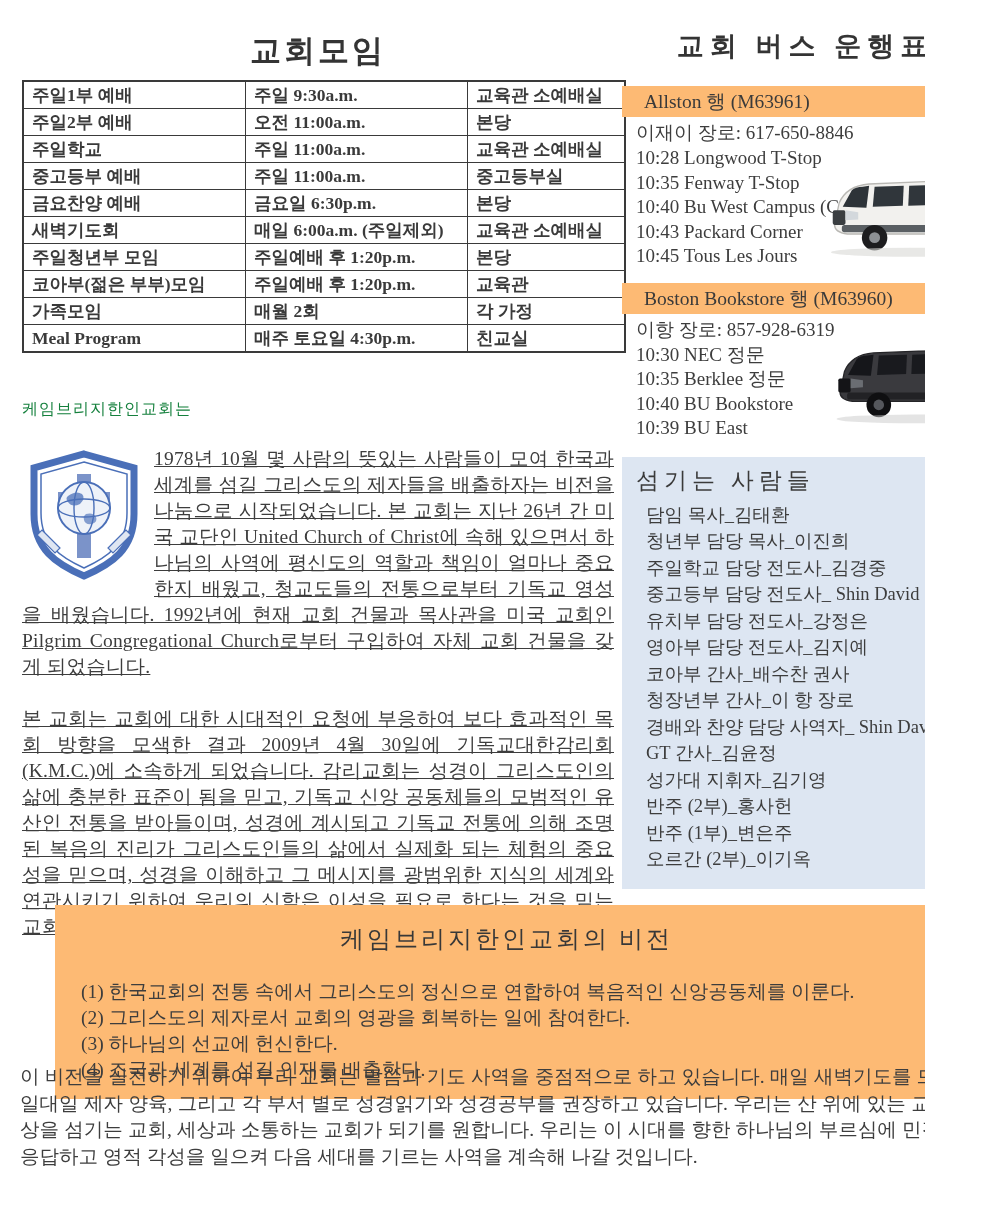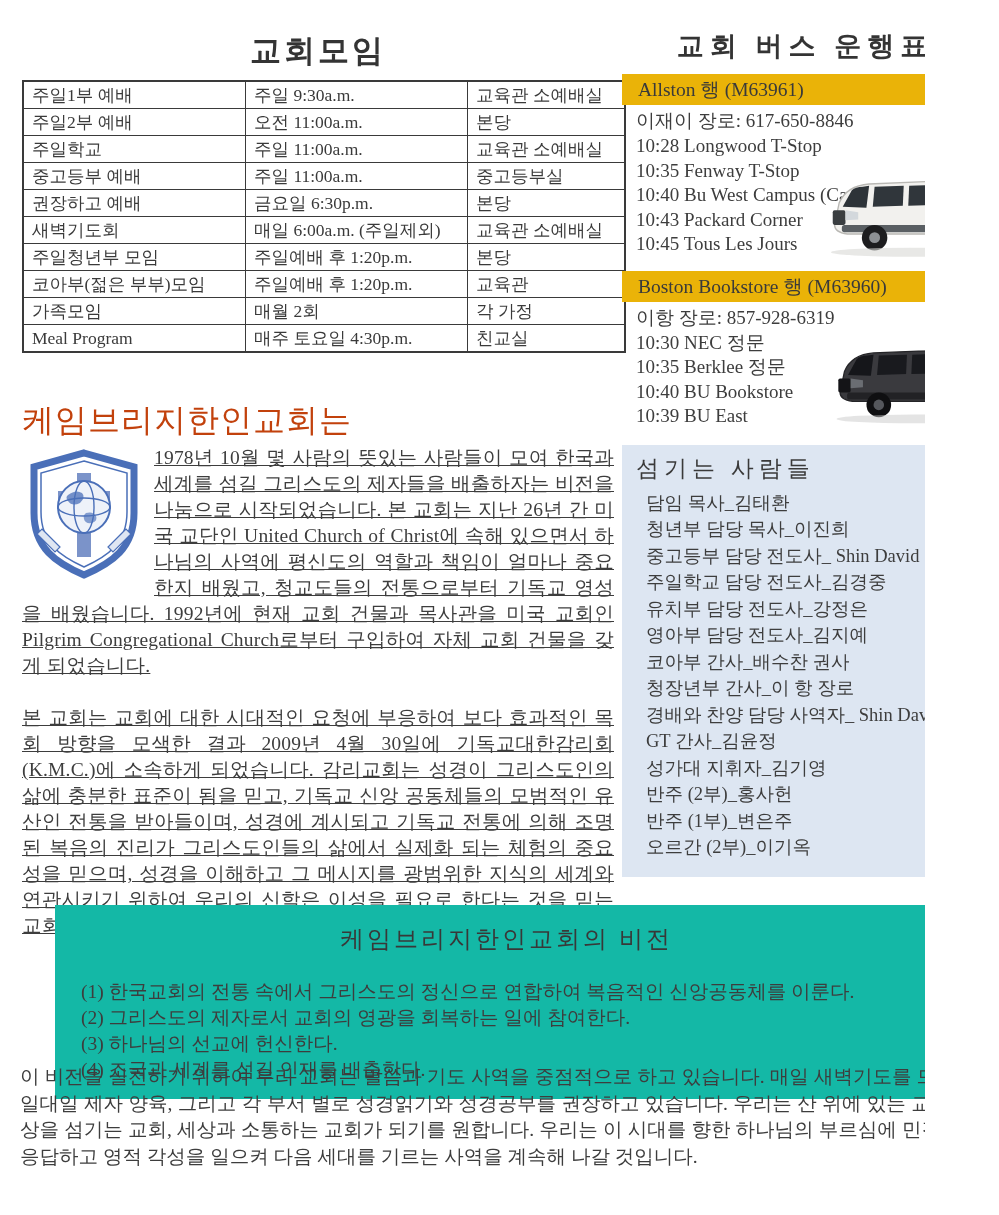--- a/index.html
+++ b/index.html
@@ -5,49 +5,49 @@
   html,body{margin:0;padding:0;background:#ffffff;}
   .page{position:relative;width:925px;height:1215px;background:#ffffff;overflow:hidden;
         font-family:"Liberation Serif","DejaVu Serif",serif;color:#3d3d3d;}
 
   
   .left-col{position:absolute;left:22px;top:30px;width:592px;}
   .meetings-title{margin:0 0 8px 0;text-align:center;font-size:31px;font-weight:600;
                   letter-spacing:3px;color:#343434;}
   table.meetings{width:588px;border-collapse:collapse;table-layout:fixed;}
   table.meetings td{border:1.5px solid #3a3a3a;font-size:17.5px;padding:1px 8px;height:23px;
-                    white-space:nowrap;overflow:hidden;color:#3a3a3a;}
+                    white-space:nowrap;overflow:hidden;color:#3a3a3a;font-weight:bold;}
   table.meetings{border:2px solid #3a3a3a;}
   td.c1{width:205px;} td.c2{width:205px;} td.c3{width:140px;}
 
-  .about-heading{margin:46px 0 2px 0;font-size:32px;font-weight:500;letter-spacing:1px;color:#c2410c;}
+  .about-heading{margin:46px 0 26px 0;font-size:16px;font-weight:500;letter-spacing:1px;color:#15803d;}
   .about-body{font-size:19.5px;line-height:26px;text-align:justify;letter-spacing:0.2px;}
   .about-body p{margin:0 0 26px 0;text-decoration:underline;}
   .logo-wrap{float:left;width:112px;height:130px;margin:4px 14px 2px 6px;}
 
   
   .right-col{position:absolute;left:622px;top:28px;width:366px;}
-  .bus-title{margin:0 0 10px 0;text-align:center;font-size:27px;font-weight:600;
+  .bus-title{margin:0 0 22px 0;text-align:center;font-size:27px;font-weight:600;
              letter-spacing:6px;color:#343434;}
-  .bus-section-header{background:#eab308;font-size:19.5px;padding:2px 16px;color:#3a3a3a;}
+  .bus-section-header{background:#fdba74;font-size:19.5px;padding:2px 22px;color:#3a3a3a;}
   .bus-contact{font-size:19px;padding:3px 0 0 14px;}
   .bus-stops{padding:0 0 0 14px;font-size:19px;line-height:24.5px;}
   .bus-stop{white-space:nowrap;}
   .bus-section{margin-bottom:14px;}
   .van{position:absolute;}
   .van-white{left:198px;top:138px;width:182px;height:96px;}
   .van-dark{left:204px;top:308px;width:176px;height:92px;}
 
   .servants-box{margin-top:16px;background:#dde6f2;padding:8px 10px 16px 14px;width:342px;}
   .servants-title{font-size:23px;letter-spacing:5px;margin:0 0 6px 0;font-weight:500;color:#3a3a3a;}
   .servants-list{font-size:18.5px;line-height:26.5px;padding-left:10px;}
   .servant-item{white-space:nowrap;}
 
   
-  .vision-box{position:absolute;left:55px;top:905px;width:903px;background:#14b8a6;
+  .vision-box{position:absolute;left:55px;top:905px;width:903px;background:#fdba74;
               padding:14px 0 16px 0;}
   .vision-title{margin:4px 0 24px 0;text-align:center;font-size:24px;font-weight:500;
                 letter-spacing:3px;color:#383838;}
   .vision-list{font-size:19.5px;line-height:26px;padding:0 27px 0 26px;}
   .vision-item{white-space:nowrap;overflow:hidden;}
 
   .closing-para{position:absolute;left:20px;top:1064px;width:960px;font-size:19.5px;
                 line-height:26.5px;text-align:justify;margin:0;}
 </style>
 </head>
@@ -79,21 +79,21 @@
             <td class="c3">교육관 소예배실</td>
           </tr>
 
           <tr>
             <td class="c1">중고등부 예배</td>
             <td class="c2">주일 11:00a.m.</td>
             <td class="c3">중고등부실</td>
           </tr>
 
           <tr>
-            <td class="c1">권장하고 예배</td>
+            <td class="c1">금요찬양 예배</td>
             <td class="c2">금요일 6:30p.m.</td>
             <td class="c3">본당</td>
           </tr>
 
           <tr>
             <td class="c1">새벽기도회</td>
             <td class="c2">매일 6:00a.m. (주일제외)</td>
             <td class="c3">교육관  소예배실</td>
           </tr>
 
@@ -222,23 +222,23 @@
     </span>
 
     <div class="servants-box">
       <h2 class="servants-title">섬기는 사람들</h2>
       <div class="servants-list">
 
           <div class="servant-item">담임 목사_김태환</div>
 
           <div class="servant-item">청년부 담당 목사_이진희</div>
 
+          <div class="servant-item">주일학교 담당 전도사_김경중</div>
+
           <div class="servant-item">중고등부 담당 전도사_ Shin David</div>
-
-          <div class="servant-item">주일학교 담당 전도사_김경중</div>
 
           <div class="servant-item">유치부 담당 전도사_강정은</div>
 
           <div class="servant-item">영아부 담당 전도사_김지예</div>
 
           <div class="servant-item">코아부 간사_배수찬 권사</div>
 
           <div class="servant-item">청장년부 간사_이 항 장로</div>
 
           <div class="servant-item">경배와 찬양 담당 사역자_ Shin David</div>

